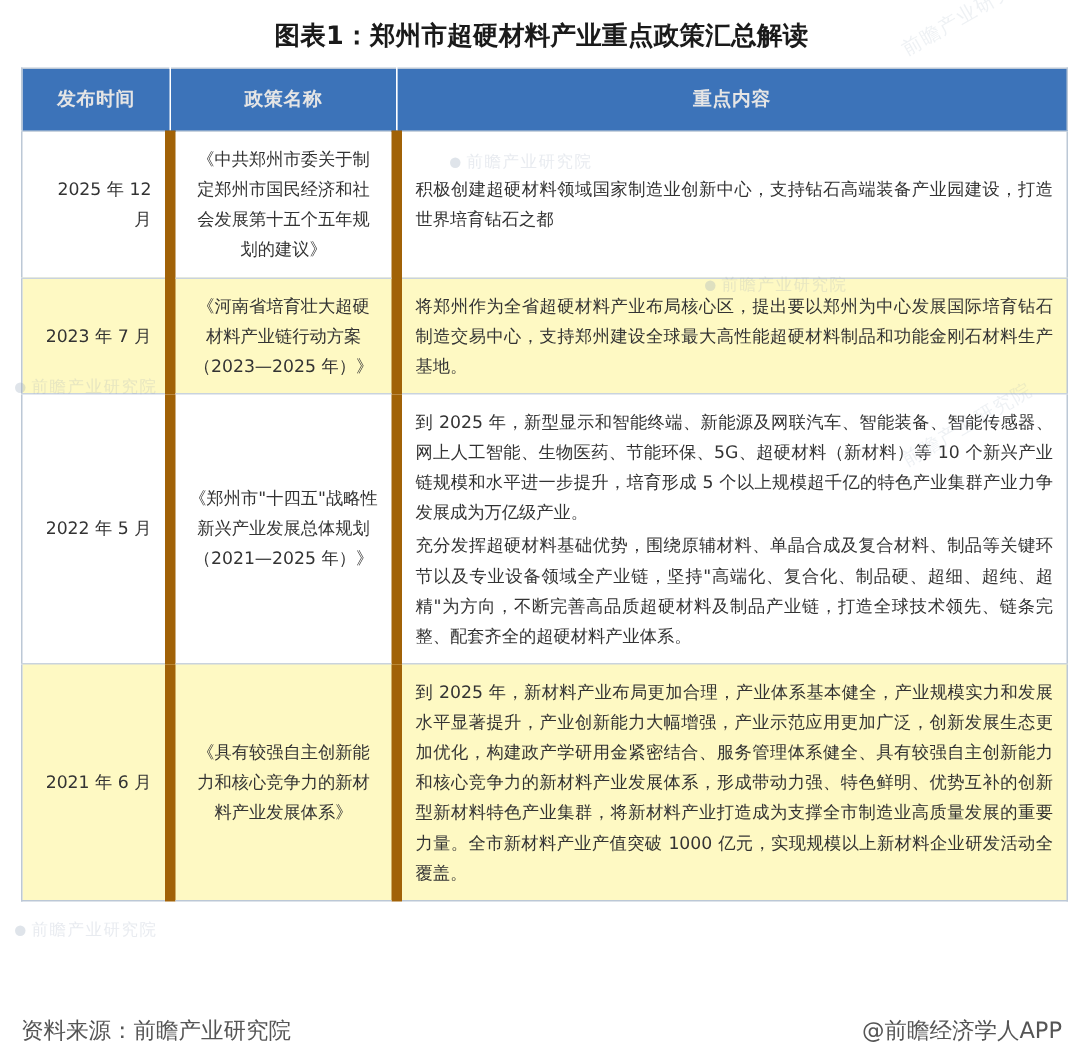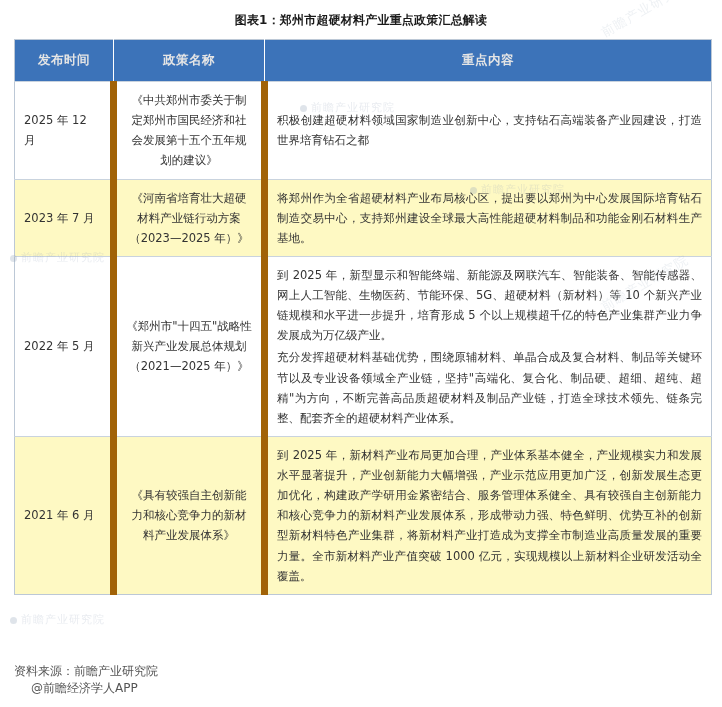--- a/index.html
+++ b/index.html
@@ -16,21 +16,21 @@
   }
   .page {
     position: relative;
     width: 722px;
     height: 707px;
     box-sizing: border-box;
     padding: 0 14px;
   }
   .title {
     text-align: center;
-    font-size: 12px;
+    font-size: 17px;
     font-weight: bold;
     color: #1a1a1a;
     padding: 12px 0 10px 0;
     letter-spacing: 0.2px;
   }
   table.policy {
     width: 694px;
     border-collapse: collapse;
     table-layout: fixed;
     border: 1px solid #bcc8d6;
@@ -50,36 +50,35 @@
     border-top: 1px solid #c9d3de;
     border-right: 7px solid #a16207;
     font-size: 11.5px;
     line-height: 1.75;
     color: #333333;
     padding: 8px 9px;
     vertical-align: middle;
   }
   table.policy td:last-child { border-right: none; }
   tr.alt td { background: #fef9c3; }
-  .col-date { width: 98px; text-align: left; }
+  .col-date { width: 98px; text-align: right; }
   .col-name { width: 150px; text-align: center; }
   .col-content { width: 446px; text-align: justify; }
   .content-p { margin: 0; }
   .content-p + .content-p { margin-top: 2px; }
   .footer {
     position: absolute;
     left: 14px;
     right: 14px;
     bottom: 10px;
     display: flex;
     justify-content: space-between;
-    align-items: flex-start;
-    font-size: 12px;
+    align-items: center;
+    font-size: 15px;
     color: #555555;
-    flex-direction: column;
   }
   .footer-right { color: #555555; margin-left: 17px; }
   
   .wm {
     position: absolute;
     pointer-events: none;
     color: rgba(150,165,185,0.22);
     font-size: 11px;
     white-space: nowrap;
     letter-spacing: 1px;

